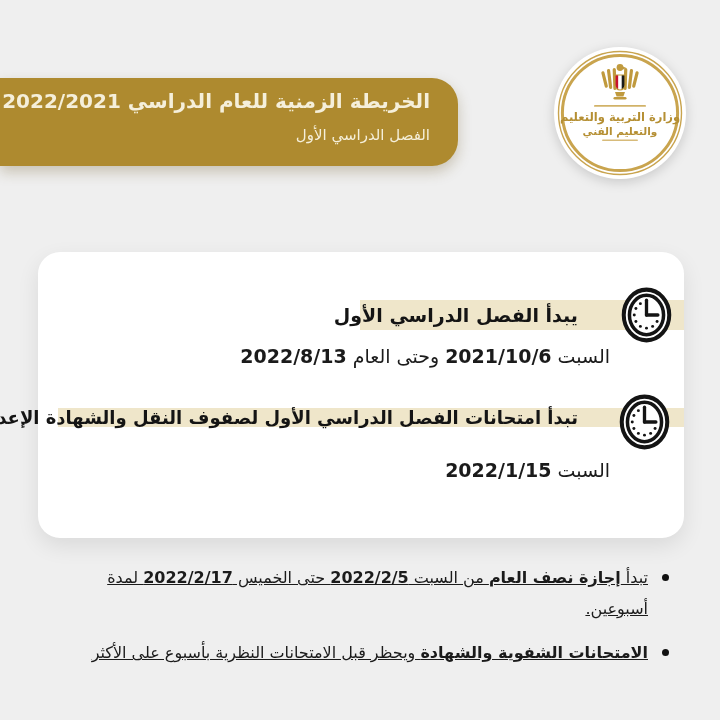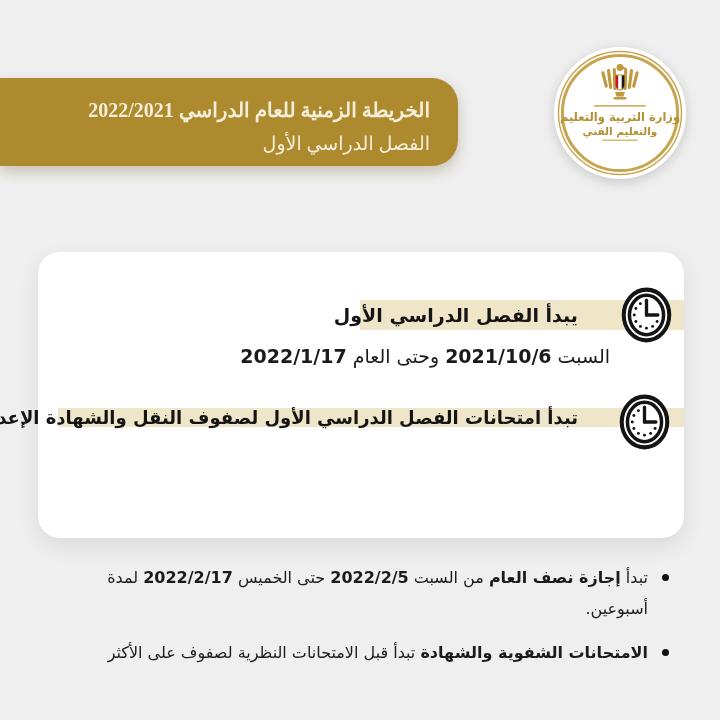--- a/index.html
+++ b/index.html
@@ -8,25 +8,25 @@
     background:#EFEFEF; direction:rtl;
     font-family:"DejaVu Sans", sans-serif; color:#1B1B1B;
   }
   
   .banner{
     position:absolute; left:0; top:78px; width:458px; height:88px;
     background:#AE8A2F;
     border-radius:0 26px 26px 0;
     box-shadow:0 6px 14px rgba(100,80,25,.28);
     box-sizing:border-box; padding:8px 28px 0 16px;
-    display:flex; flex-direction:column; justify-content:center; gap:5px;
-    text-align:right; color:#F5EFDA;font-family:Liberation Serif, serif;
+    display:flex; flex-direction:column; gap:5px;
+    text-align:right; color:#F5EFDA;
   }
   .banner .l1{font-size:20px; font-weight:bold; line-height:30px; white-space:nowrap;}
-  .banner .l2{font-size:19px; font-weight:normal; line-height:28px; white-space:nowrap;}
+  .banner .l2{font-size:15px; font-weight:normal; line-height:28px; white-space:nowrap;}
   
   .logo{
     position:absolute; left:553px; top:46px; width:134px; height:134px;
     filter:drop-shadow(0 3px 6px rgba(0,0,0,.16));
   }
   
   .card{
     position:absolute; left:38px; top:252px; width:646px; height:286px;
     background:#FFFFFF; border-radius:22px;
     box-shadow:0 8px 22px rgba(0,0,0,.09);
@@ -48,21 +48,21 @@
   .date{
     position:absolute; right:74px; font-size:19px; color:#1B1B1B;
     white-space:nowrap; line-height:30px;
   }
   .date1{top:89px;}
   .date2{top:203px;}
   .date .b, .note .b{font-weight:bold;}
   
   .notes{
     position:absolute; top:562px; right:48px; width:626px;
-    font-size:16px; line-height:31px; color:#1B1B1B;
+    font-size:16px; line-height:31px; color:#1B1B1B;text-decoration:underline;
   }
   .note{position:relative; padding-right:24px; margin-bottom:13px; text-align:right;}
   .note .dot{
     position:absolute; right:3px; top:12px; width:7px; height:7px;
     background:#111; border-radius:50%;
   }
 </style>
 </head>
 <body>
 
@@ -133,48 +133,49 @@
         <circle cx="42.1" cy="39.5" r="1.7"></circle>
           <circle cx="37" cy="45" r="1.7"></circle>
         <circle cx="30" cy="47" r="1.7"></circle>
           <circle cx="23" cy="45" r="1.7"></circle>
         <circle cx="17.9" cy="39.5" r="1.7"></circle>
           <circle cx="16" cy="32" r="1.7"></circle>
         <circle cx="17.9" cy="24.5" r="1.7"></circle>
           <circle cx="23" cy="19" r="1.7"></circle>
       </g>
     </svg>
-    <div class="date date1"><span>السبت </span><span class="b">2021/10/6</span><span> وحتى العام </span><span class="b">2022/1/17</span></div>
+    <div class="date date1"><span>السبت </span><span class="b">2021/10/6</span><span> وحتى العام </span><span class="b">2022/8/13</span></div>
 
     <div class="strip strip2">
       <span class="heading">تبدأ امتحانات الفصل الدراسي الأول لصفوف النقل والشهادة الإعدادية</span>
     </div>
     <svg class="clock clock2" viewBox="0 0 60 64">
       <ellipse cx="30" cy="32" rx="26" ry="29" fill="#FFFFFF" stroke="#141414" stroke-width="4.6"></ellipse>
       <ellipse cx="30" cy="32" rx="19.5" ry="22.5" fill="#FFFFFF" stroke="#141414" stroke-width="4"></ellipse>
       <line x1="30" y1="32" x2="30" y2="15" stroke="#141414" stroke-width="3.8" stroke-linecap="round"></line>
       <line x1="30" y1="32" x2="43" y2="32" stroke="#141414" stroke-width="3.8" stroke-linecap="round"></line>
       <g fill="#141414">
         <circle cx="42.1" cy="39.5" r="1.7"></circle>
           <circle cx="37" cy="45" r="1.7"></circle>
         <circle cx="30" cy="47" r="1.7"></circle>
           <circle cx="23" cy="45" r="1.7"></circle>
         <circle cx="17.9" cy="39.5" r="1.7"></circle>
           <circle cx="16" cy="32" r="1.7"></circle>
         <circle cx="17.9" cy="24.5" r="1.7"></circle>
           <circle cx="23" cy="19" r="1.7"></circle>
       </g>
     </svg>
+    <div class="date date2"><span>السبت </span><span class="b">2022/1/15</span></div>
 
   </div>
 
   <div class="notes">
     <div class="note">
       <span class="dot"></span>
       <span><span>تبدأ </span><span class="b">إجازة نصف العام</span><span> من السبت </span><span class="b">2022/2/5</span><span> حتى الخميس </span><span class="b">2022/2/17</span><span> لمدة أسبوعين.</span></span>
     </div>
     <div class="note">
       <span class="dot"></span>
-      <span><span class="b">الامتحانات الشفوية والشهادة</span><span> تبدأ قبل الامتحانات النظرية لصفوف على الأكثر</span><br></span>
+      <span><span class="b">الامتحانات الشفوية والشهادة</span><span> ويحظر قبل الامتحانات النظرية بأسبوع على الأكثر</span><br></span>
     </div>
   </div>
 
 </div>
 
 </body></html>

